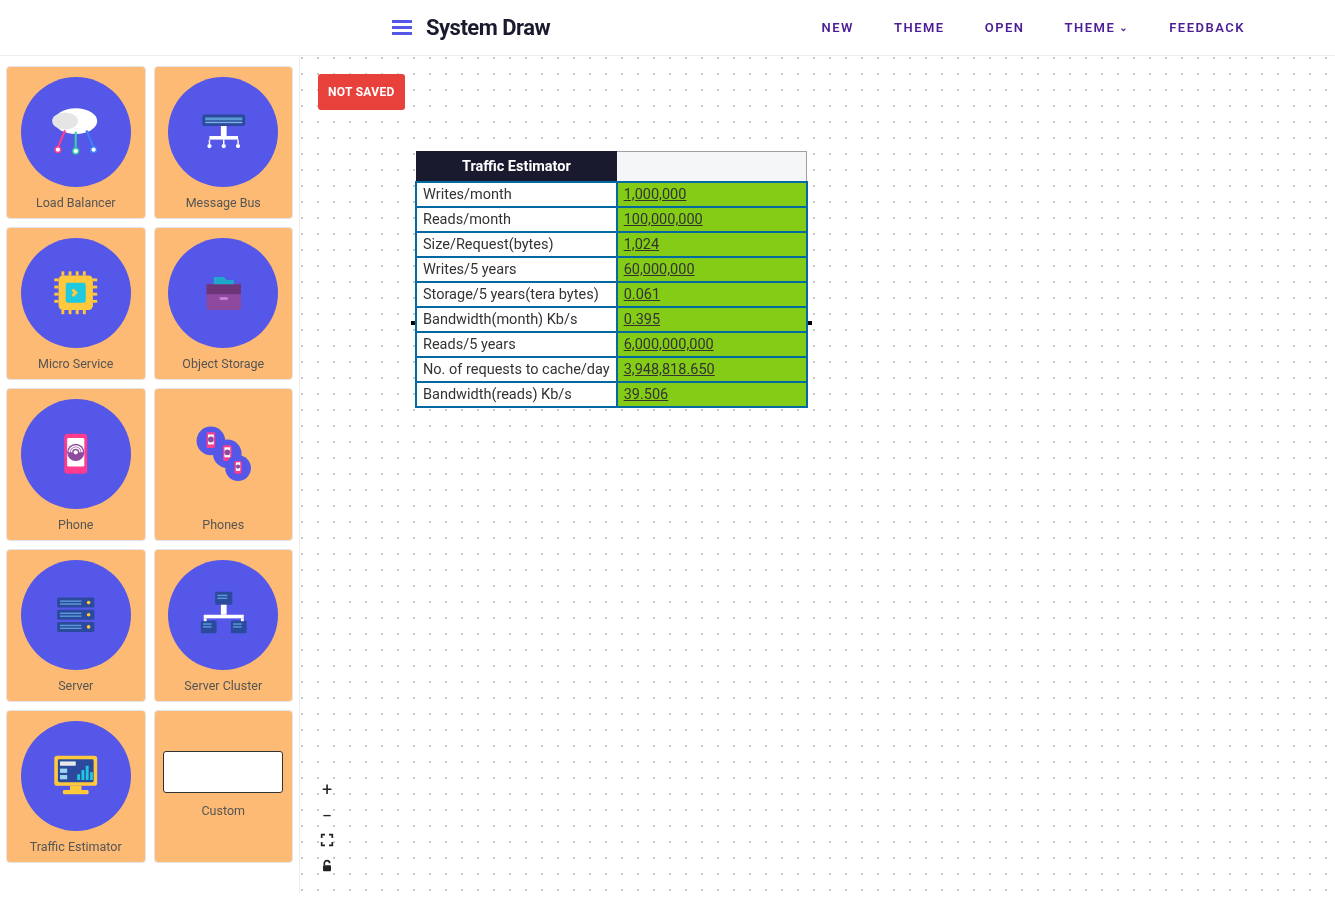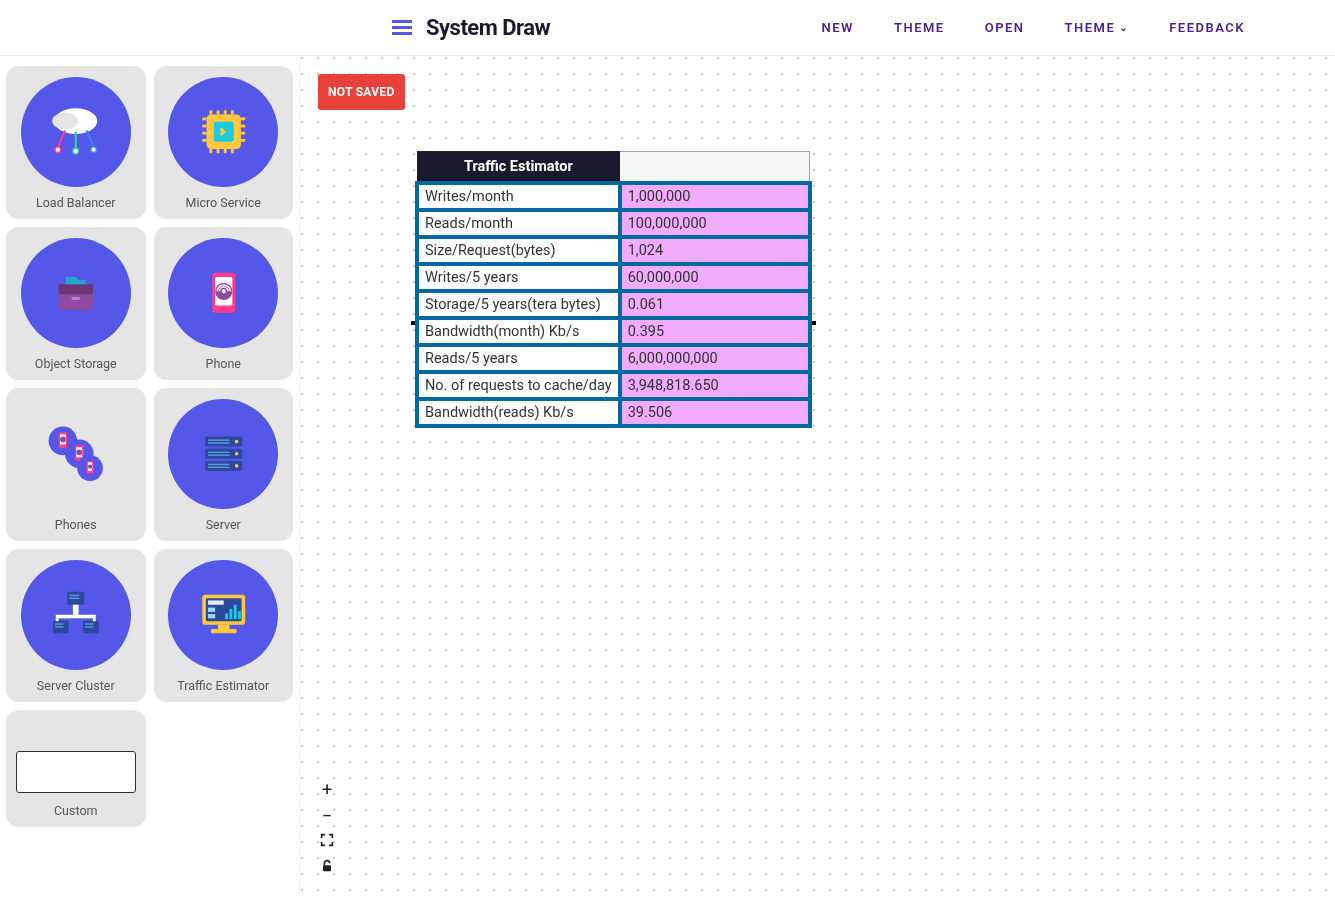--- a/index.html
+++ b/index.html
@@ -69,23 +69,23 @@
       width: 300px;
       padding: 10px 6px;
       overflow-y: auto;
       border-right: 1px solid #eee;
       display: grid;
       grid-template-columns: 1fr 1fr;
       gap: 8px;
       align-content: start;
     }
     .component-card {
-      background: #e5e5e5;
+      background: #fdba74;
       border: 1px solid #e5e5e5;
-      border-radius: 12px;
+      border-radius: 4px;
       padding: 10px 6px 8px 6px;
       display: flex;
       flex-direction: column;
       align-items: center;
       cursor: grab;
     }
     .component-icon {
       width: 110px;
       height: 110px;
       border-radius: 50%;
@@ -150,28 +150,29 @@
       padding: 6px 14px;
       font-size: 14.5px;
       border: 1px solid #1a1a2e;
       text-align: center;
     }
     .estimator-table th.blank {
       background: #f4f6f8;
       border: 1px solid #a0a0a0;
     }
     .estimator-table td {
-      border: 4px solid #0369a1;
+      border: 2px solid #0369a1;
       padding: 3px 6px;
       font-size: 14.5px;
       color: #333;
     }
     .estimator-table td.val {
-      background: #f0abfc;
+      background: #84cc16;
       min-width: 190px;
+      text-decoration: underline;
     }
     .estimator-table td.lbl {
       background: #fff;
     }
     .zoom-controls {
       position: absolute;
       bottom: 15px;
       left: 15px;
       display: flex;
       flex-direction: column;
@@ -236,20 +237,38 @@
           <line x1="50" y1="50" x2="50" y2="74" stroke="#36d1a0" stroke-width="3"></line>
           <line x1="65" y1="48" x2="75" y2="72" stroke="#3b82f6" stroke-width="3"></line>
           <circle cx="25" cy="75" r="4" fill="#fff" stroke="#ff3b8d" stroke-width="2"></circle>
           <circle cx="50" cy="77" r="4" fill="#fff" stroke="#36d1a0" stroke-width="2"></circle>
           <circle cx="75" cy="75" r="4" fill="#fff" stroke="#3b82f6" stroke-width="2"></circle>
         </svg>
       </div>
       <span class="component-label">Load Balancer</span>
     </div>
 
+    <div class="component-card">
+      <div class="component-icon circle">
+        <svg viewBox="0 0 100 100">
+          <rect x="20" y="26" width="60" height="16" rx="3" fill="#2b4a9e"></rect>
+          <rect x="24" y="30" width="52" height="4" fill="#5b9bd5"></rect>
+          <rect x="24" y="36" width="52" height="2" fill="#7bb3e0"></rect>
+          <rect x="46" y="42" width="8" height="14" fill="#fff"></rect>
+          <rect x="30" y="56" width="40" height="5" fill="#fff"></rect>
+          <circle cx="30" cy="70" r="3" fill="#fff"></circle>
+          <circle cx="50" cy="70" r="3" fill="#fff"></circle>
+          <circle cx="70" cy="70" r="3" fill="#fff"></circle>
+          <line x1="30" y1="61" x2="30" y2="67" stroke="#fff" stroke-width="2"></line>
+          <line x1="50" y1="61" x2="50" y2="67" stroke="#fff" stroke-width="2"></line>
+          <line x1="70" y1="61" x2="70" y2="67" stroke="#fff" stroke-width="2"></line>
+        </svg>
+      </div>
+      <span class="component-label">Message Bus</span>
+    </div>
 
     <div class="component-card">
       <div class="component-icon circle">
         <svg viewBox="0 0 100 100">
           <rect x="26" y="26" width="48" height="48" rx="6" fill="#ffc83d"></rect>
           <rect x="36" y="36" width="28" height="28" rx="3" fill="#1fc9e0"></rect>
           <path d="M47 44 L53 50 L47 56 L44 53 L47 50 L44 47 Z" fill="#ffc83d"></path>
           <rect x="30" y="20" width="4" height="6" fill="#ffc83d"></rect>
             <rect x="40" y="20" width="4" height="6" fill="#ffc83d"></rect>
             <rect x="50" y="20" width="4" height="6" fill="#ffc83d"></rect>

